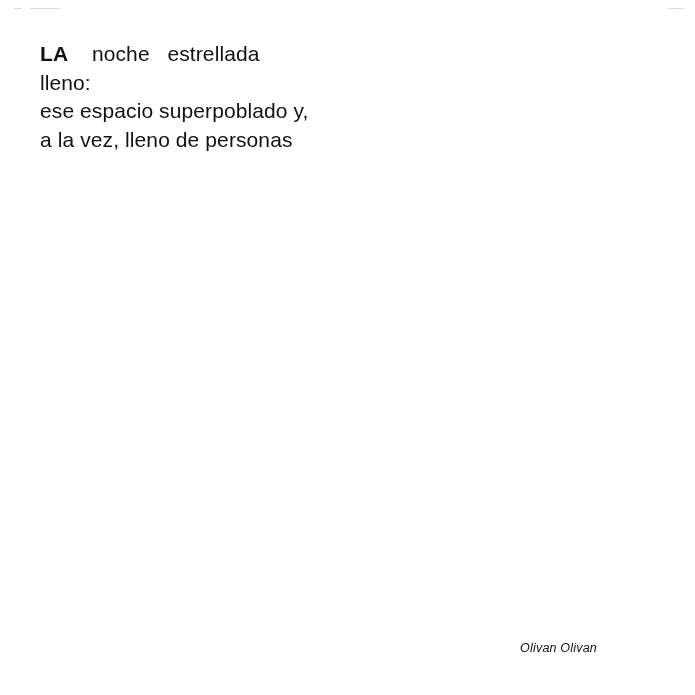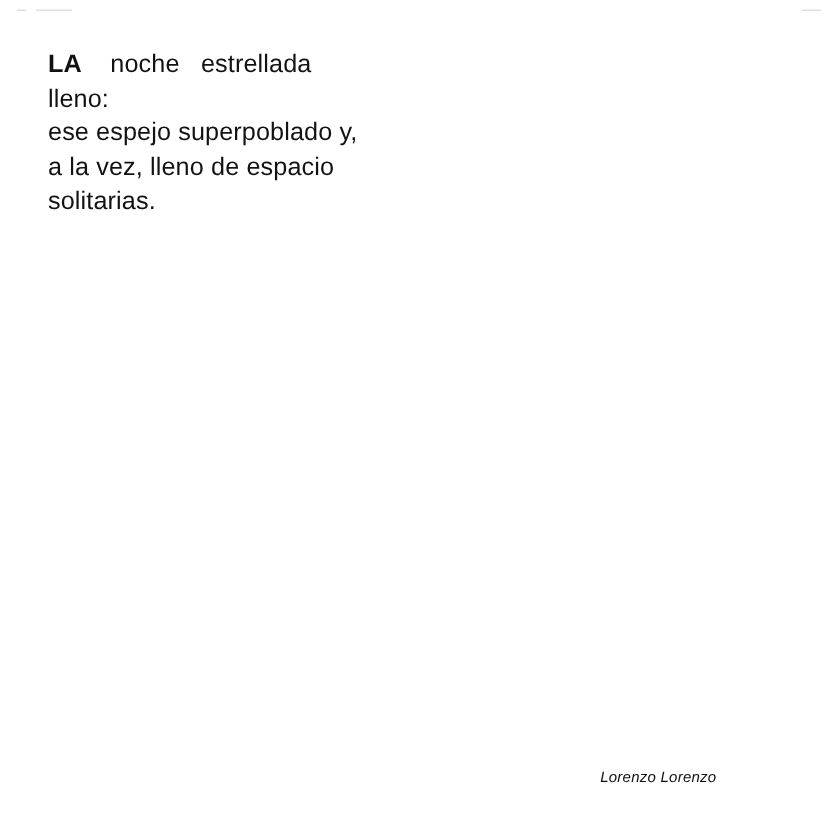--- a/index.html
+++ b/index.html
@@ -74,20 +74,19 @@
 
   <div class="top-edge">
     <div class="mark mark-a"></div>
     <div class="mark mark-b"></div>
     <div class="mark mark-c"></div>
   </div>
 
   <div class="poem">
     <div class="poem-line first"><span class="lead">LA</span><span>    noche   estrellada</span></div>
     <div class="poem-line">lleno:</div>
-    <div class="poem-line">ese espejo superpoblado y,</div>
-    <div class="poem-line">a la vez, lleno de espacio</div>
-    <div class="poem-line">solitarias.</div>
+    <div class="poem-line">ese espacio superpoblado y,</div>
+    <div class="poem-line">a la vez, lleno de personas</div>
   </div>
 
-  <div class="attribution">Lorenzo Lorenzo</div>
+  <div class="attribution">Olivan Olivan</div>
 
 </div>
 
 </body></html>

